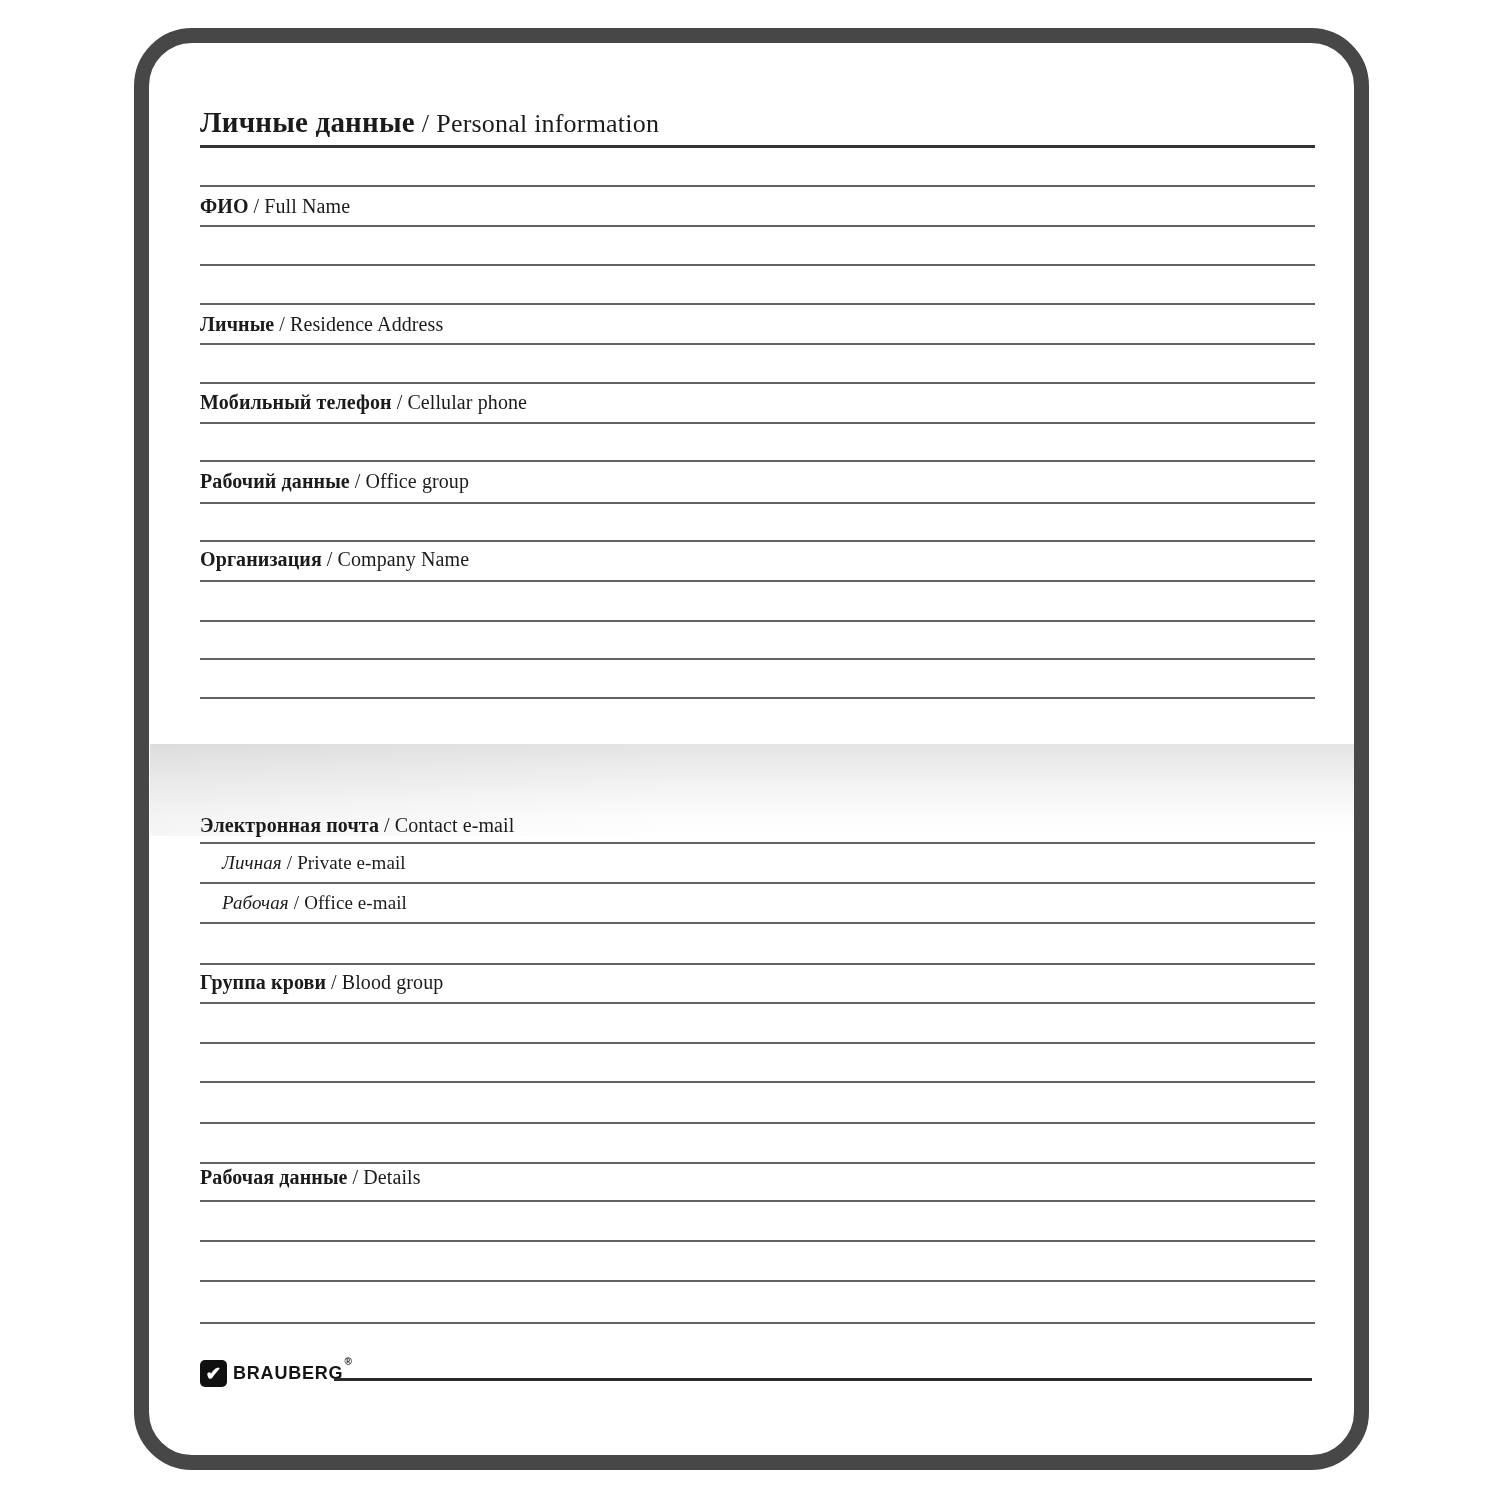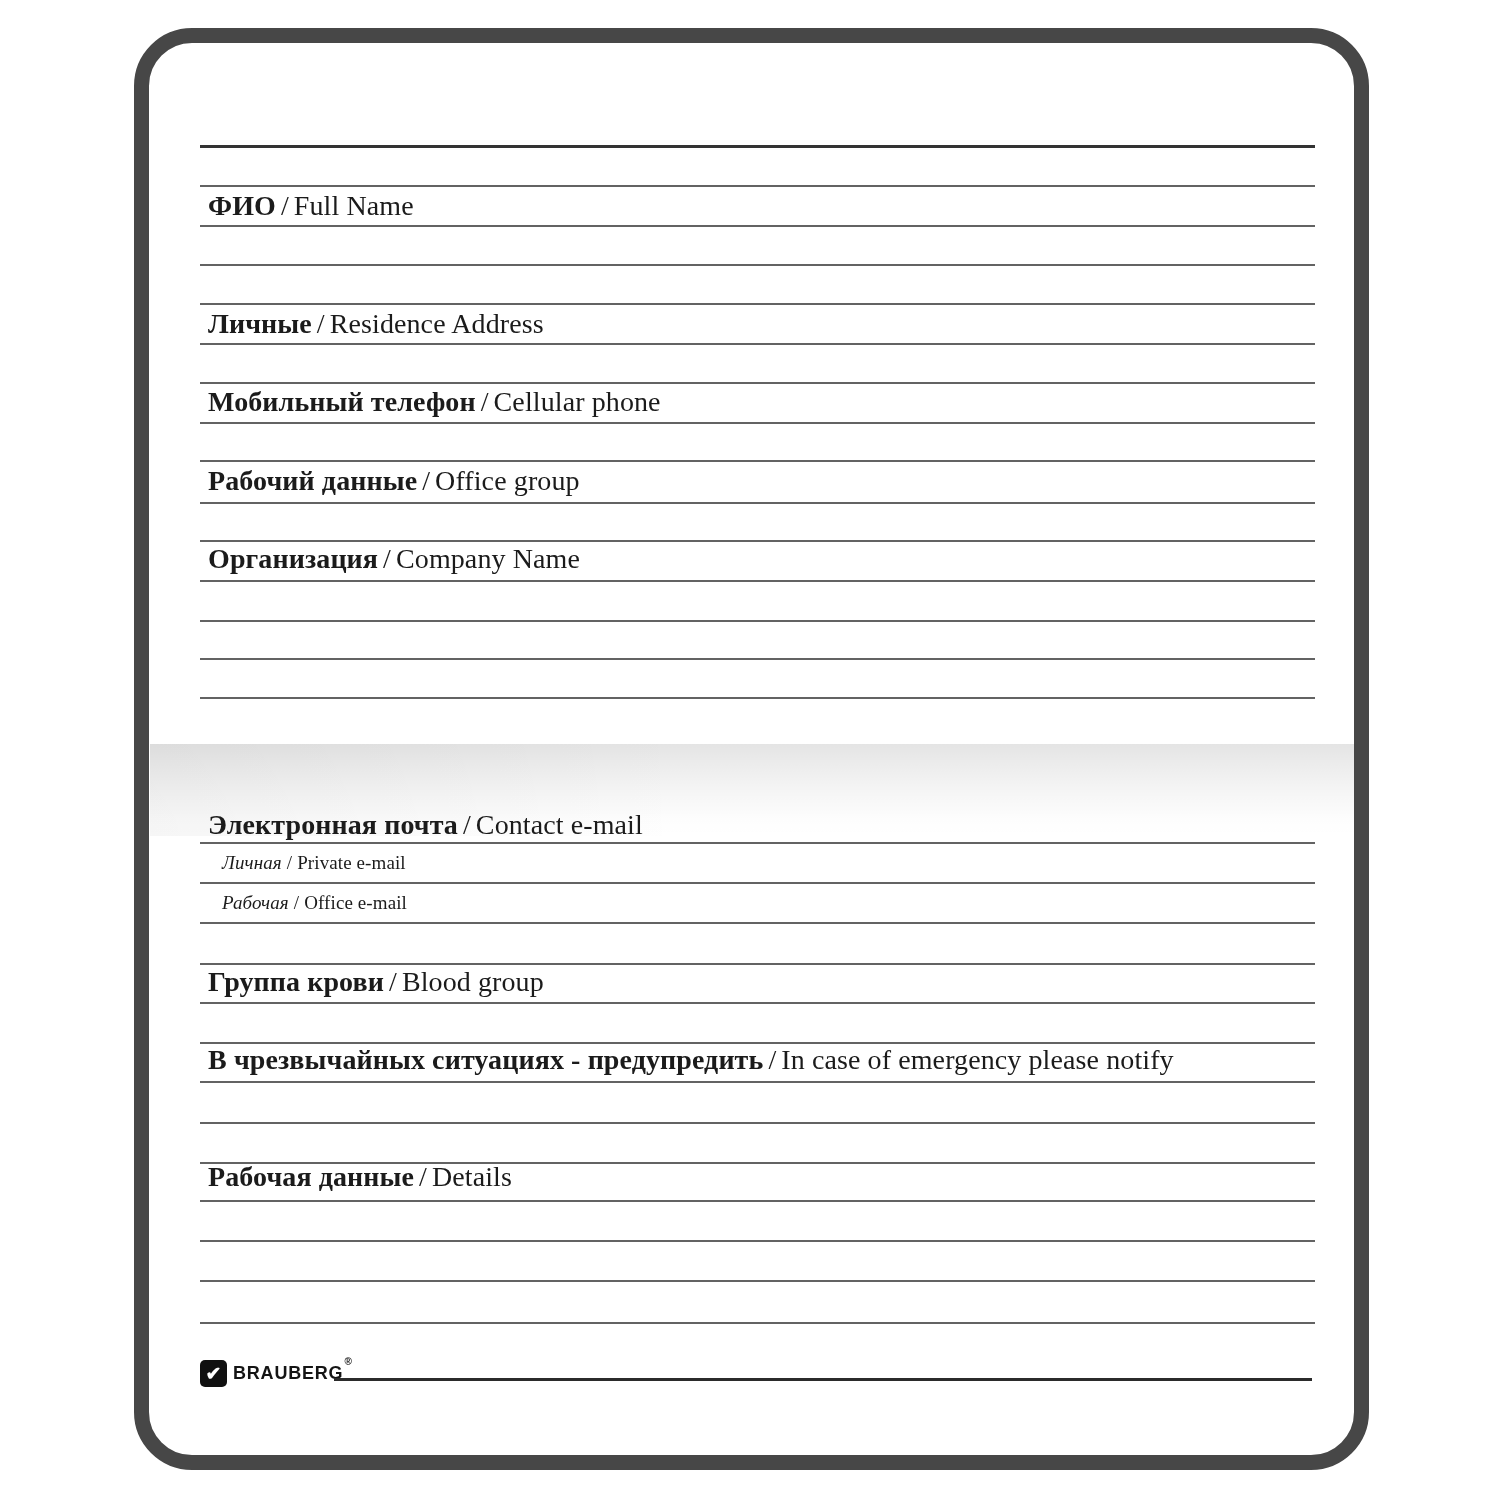--- a/index.html
+++ b/index.html
@@ -37,23 +37,23 @@
     background: #333333;
   }
   .ruled-line {
     position: absolute;
     left: 200px;
     width: 1115px; height: 2px;
     background: #636363;
   }
   .label {
     position: absolute;
-    left: 208px;
+    left: 200px;
     white-space: nowrap;
-    font-size: 28px;
+    font-size: 20px;
     line-height: 20px;
     letter-spacing: 0.1px;
   }
   .label .ru { font-weight: bold; }
   .label .sep { margin: 0 5px; }
   .label.sub { left: 222px; font-size: 19px; }
   .label.sub .ru { font-weight: normal; font-style: italic; }
   .fold-shadow {
     position: absolute;
     left: 150px; top: 744px;
@@ -104,20 +104,23 @@
     background: #2b2b2b;
   }
 </style>
 </head>
 <body>
 
 <div class="canvas">
 
   <div class="frame"></div>
 
+  <div class="title">
+    <span class="ru">Личные данные</span><span class="sep">/</span><span class="en">Personal information</span>
+  </div>
   <div class="title-line"></div>
 
   <div id="lines-layer">
       <div class="ruled-line" style="top: 185px;"></div>
       <div class="ruled-line" style="top: 225px;"></div>
       <div class="ruled-line" style="top: 264px;"></div>
       <div class="ruled-line" style="top: 303px;"></div>
       <div class="ruled-line" style="top: 343px;"></div>
       <div class="ruled-line" style="top: 382px;"></div>
       <div class="ruled-line" style="top: 422px;"></div>
@@ -174,23 +177,20 @@
   </div>
 
   <div class="label sub" style="top:893px">
     <span class="ru">Рабочая</span><span class="sep">/</span><span class="en">Office e-mail</span>
   </div>
 
   <div class="label" style="top:972px">
     <span class="ru">Группа крови</span><span class="sep">/</span><span class="en">Blood group</span>
   </div>
 
-  <div class="label" style="top:1050px">
-    <span class="ru">В чрезвычайных ситуациях - предупредить</span><span class="sep">/</span><span class="en">In case of emergency please notify</span>
-  </div>
 
   <div class="label" style="top:1167px">
     <span class="ru">Рабочая данные</span><span class="sep">/</span><span class="en">Details</span>
   </div>
 
   <div class="brand">
     <span class="brand-icon">✔</span>
     <span class="brand-name">BRAUBERG</span>
     <span class="brand-reg">®</span>
   </div>

